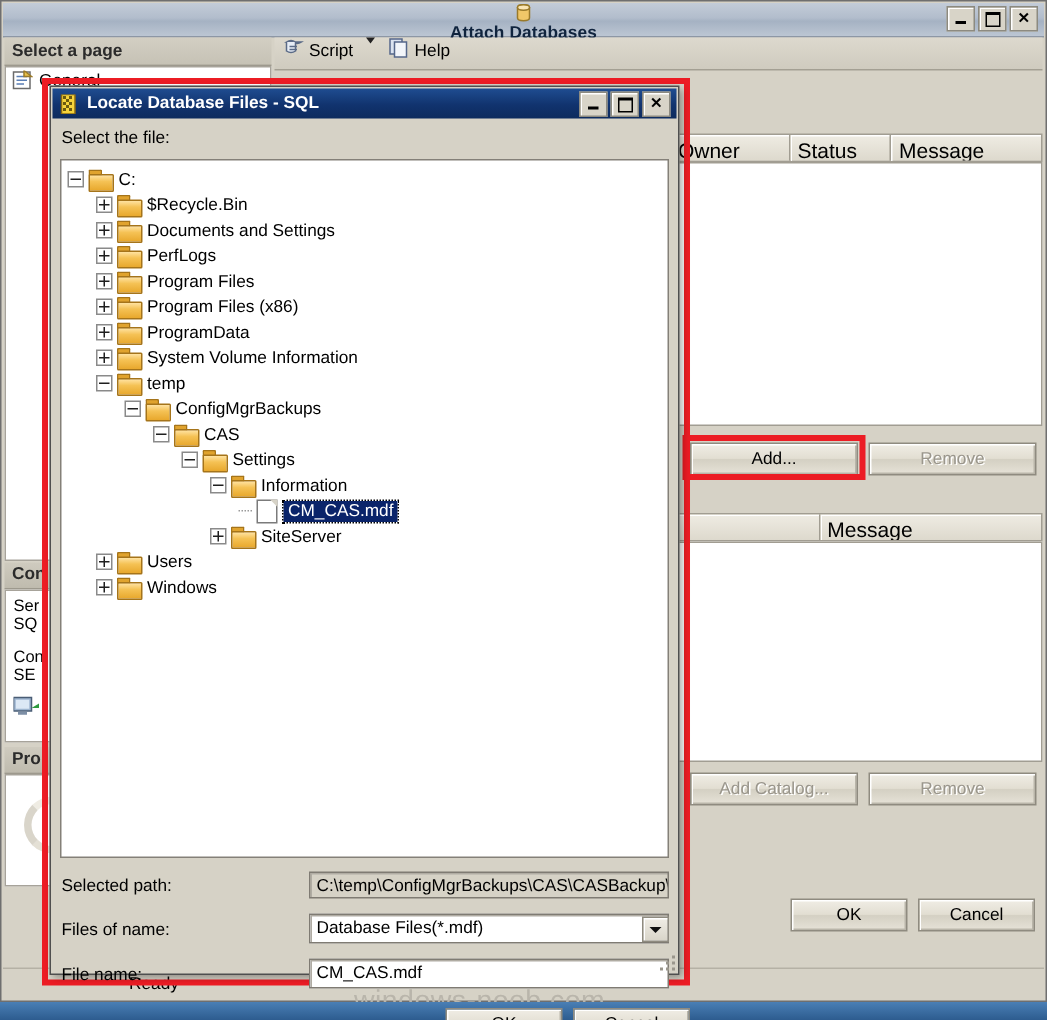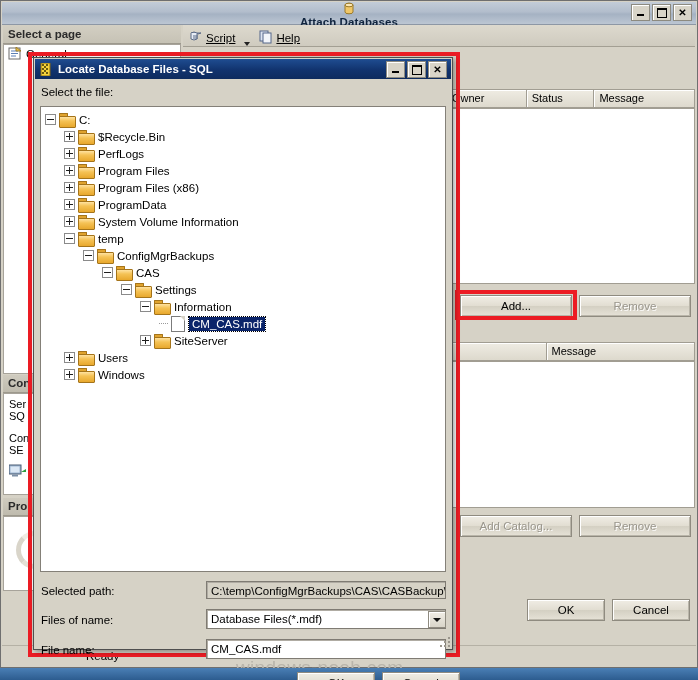--- a/index.html
+++ b/index.html
@@ -61,37 +61,36 @@
     display: flex; align-items: center; gap: 4px;
     padding: 2px 0 0 4px; font-size: 11.5px; color: #000;
   }
   .pg-icon { width: 14px; height: 13px; flex: none; position: relative; }
 
   
   .bg-toolbar {
     position: absolute; left: 182px; top: 24px; right: 2px; height: 22px;
     background: linear-gradient(180deg,#ddd9ce,#cfcbbf);
     border-bottom: 1px solid #a39f93;
-    display: flex; align-items: flex-end; gap: 5px; padding-left: 6px;
+    display: flex; align-items: flex-start; gap: 5px; padding-left: 6px;
     box-sizing: border-box;
-    text-decoration: underline;
   }
   .tb-item { display: flex; align-items: center; gap: 3px; font-size: 11.5px; color: #000; }
   .tb-caret { width: 0; height: 0; border-left: 3.5px solid transparent; border-right: 3.5px solid transparent; border-top: 4px solid #222; margin: 0 4px; }
 
   
   .grid-head {
     position: absolute; display: flex; height: 19px;
     border: 1px solid #a19d92; box-sizing: border-box; background: #d6d2c6;
   }
   .gh-cell {
     border-right: 1px solid #a19d92;
     background: linear-gradient(180deg,#efece3,#ddd9cd);
     box-shadow: inset 1px 1px 0 #fff;
-    font-size: 11px; color: #000; padding: 2px 0 0 5px; box-sizing: border-box;
+    font-size: 14px; color: #000; padding: 2px 0 0 5px; box-sizing: border-box;
     overflow: hidden; white-space: nowrap;
   }
   .grid-body {
     position: absolute; background: #fff; border: 1px solid #a19d92;
     box-sizing: border-box;
   }
 
   .btn {
     background: linear-gradient(180deg,#f0ede5 0%,#e2ded2 48%,#d4d0c3 52%,#e6e2d7 100%);
     border: 1px solid #8f8b80;
@@ -405,20 +404,28 @@
               <i class="fbody"></i>
             </span>
             <span class="tlabel">$Recycle.Bin</span>
           </div>
           <div class="tnode" style="padding-left: 19px;">
             <span class="texp plus"></span>
             <span class="folder">
               <i class="ftab"></i>
               <i class="fbody"></i>
             </span>
+            <span class="tlabel">Documents and Settings</span>
+          </div>
+          <div class="tnode" style="padding-left: 19px;">
+            <span class="texp plus"></span>
+            <span class="folder">
+              <i class="ftab"></i>
+              <i class="fbody"></i>
+            </span>
             <span class="tlabel">PerfLogs</span>
           </div>
           <div class="tnode" style="padding-left: 19px;">
             <span class="texp plus"></span>
             <span class="folder">
               <i class="ftab"></i>
               <i class="fbody"></i>
             </span>
             <span class="tlabel">Program Files</span>
           </div>

